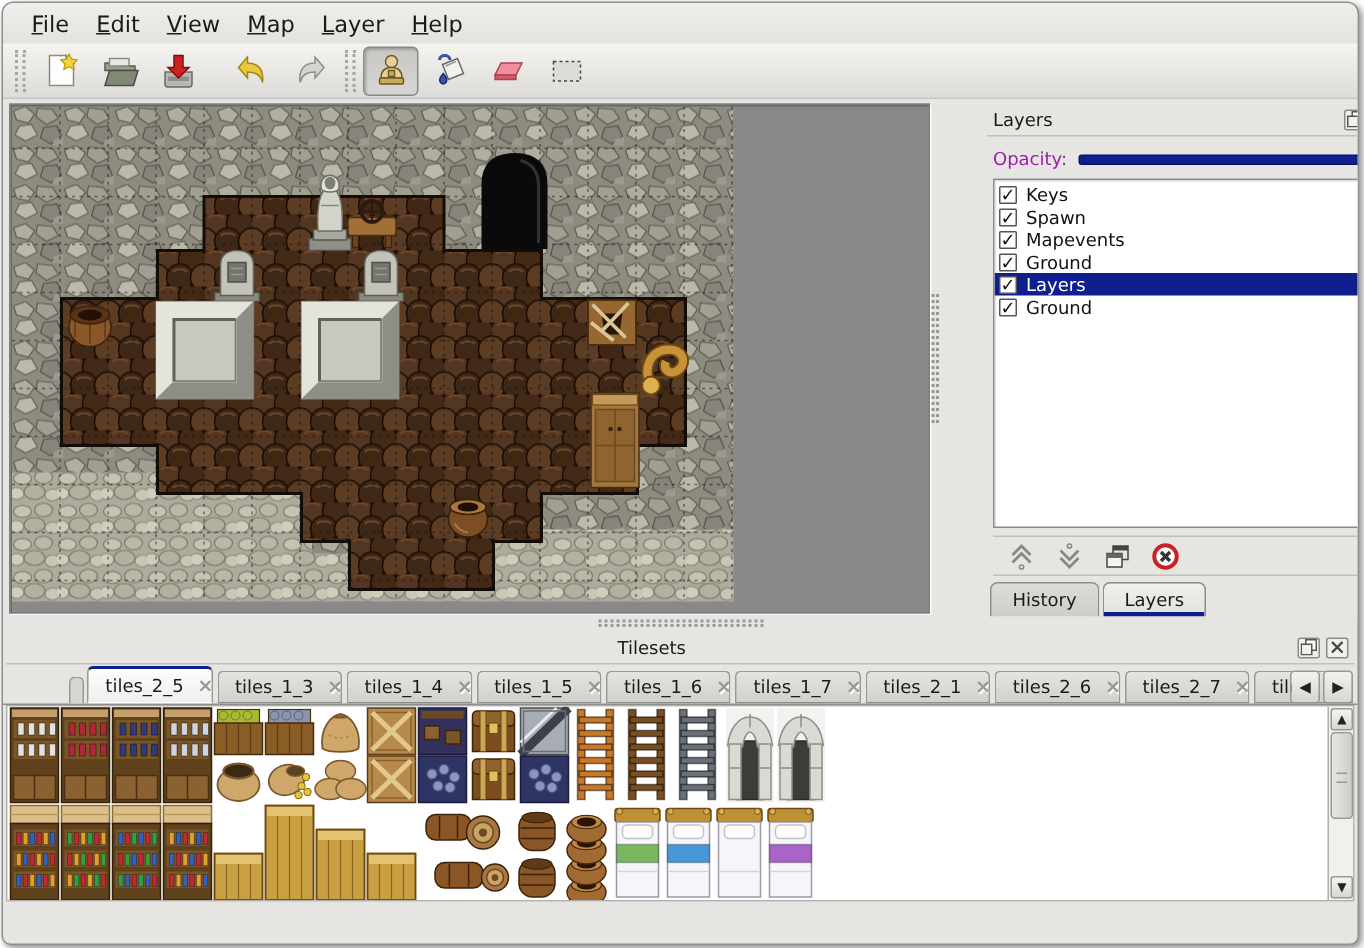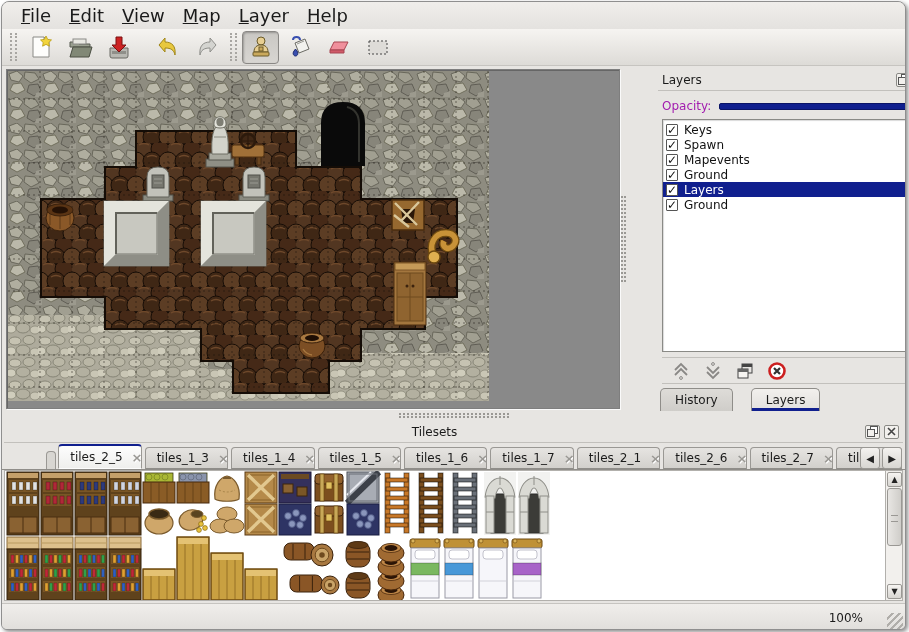--- a/index.html
+++ b/index.html
@@ -5,21 +5,21 @@
   * { margin:0; padding:0; box-sizing:border-box; }
   html,body { width:909px; height:632px; overflow:hidden; background:#fff;
     font-family:"DejaVu Sans","Liberation Sans",sans-serif; }
   .window { position:absolute; left:1px; top:1px; width:905px; height:629px;
     background:#e7e5e2; border:1px solid #8f8f8f; border-radius:8px 8px 6px 6px;
     box-shadow:2px 2px 4px rgba(0,0,0,.45); overflow:hidden; }
 
   
   .menubar { position:absolute; left:0; top:0; right:0; height:27px;
     background:linear-gradient(#f0eeeb,#e4e2df); display:flex; align-items:center;
-    padding-left:10px; font-size:18px; color:#1a1a1a; }
+    padding-left:10px; font-size:15px; color:#1a1a1a; }
   .menu-item { padding:3px 9px; cursor:default; }
   .menu-item .mn { text-decoration:underline; }
 
   
   .toolbar { position:absolute; left:0; top:27px; right:0; height:37px;
     background:linear-gradient(#f6f4f1,#dddbd7); border-bottom:1px solid #c6c4c0;
     display:flex; align-items:center; padding-left:4px; }
   .thandle { width:7px; height:28px; margin:0 4px;
     border-left:2px dotted #a8a6a2; border-right:2px dotted #a8a6a2; }
   .tbtn { width:37px; height:33px; display:flex; align-items:center; justify-content:center;
@@ -61,21 +61,21 @@
     overflow:hidden; font-size:12px; padding-top:2px; }
   .layer-row { display:flex; align-items:center; height:15px; margin:0 0 0 0; padding-left:3px; color:#111; }
   .layer-row.sel { background:#101f8e; color:#fff; }
   .cb { width:12px; height:12px; border:1px solid #555; background:#fff; border-radius:1px;
     font-size:12px; line-height:10px; text-align:center; color:#111; font-weight:bold;
     margin-right:6px; flex:none; }
   .layer-btns { position:absolute; left:4px; right:4px; top:291px; height:27px;
     border-top:1px solid #c2c0bc; border-bottom:1px solid #c2c0bc;
     display:flex; align-items:center; gap:10px; padding-left:8px; }
   .lbtn { width:22px; height:22px; display:flex; align-items:center; justify-content:center; }
-  .dock-tabs { position:absolute; left:2px; top:322px; height:23px; display:flex;gap:16px; }
+  .dock-tabs { position:absolute; left:2px; top:322px; height:23px; display:flex; }
   .dtab { height:23px; padding:0 14px; font-size:12px; color:#1a1a1a;
     border:1px solid #8f8d89; border-bottom:none; border-radius:5px 5px 0 0;
     background:linear-gradient(#dedcd8,#cfcdc9); display:flex; align-items:center; margin-right:2px; }
   .dtab.active { background:linear-gradient(#f2f0ed,#e2e0dd);
     box-shadow:inset 0 -3px 0 #101f8e; }
 
   
   .hsplit { position:absolute; left:0; top:409px; right:0; height:8px;
     display:flex; align-items:center; justify-content:center; }
   .grip-h { width:110px; height:5px; border-top:2px dotted #9a9894; border-bottom:2px dotted #9a9894; }
@@ -808,17 +808,13 @@
           <path d="M509 110 H535" stroke="#d2d2da"></path>
         </svg>
       <div class="vscroll">
         <span class="vsbtn" style="top:1px">▲</span>
         <div class="vsthumb"></div>
         <span class="vsbtn" style="bottom:1px">▼</span>
       </div>
     </div>
   </div>
 
-  <div class="statusbar">
-    <span class="zoom-label">100%</span>
-    <div class="size-grip"></div>
-  </div>
 </div>
 
 </body></html>

